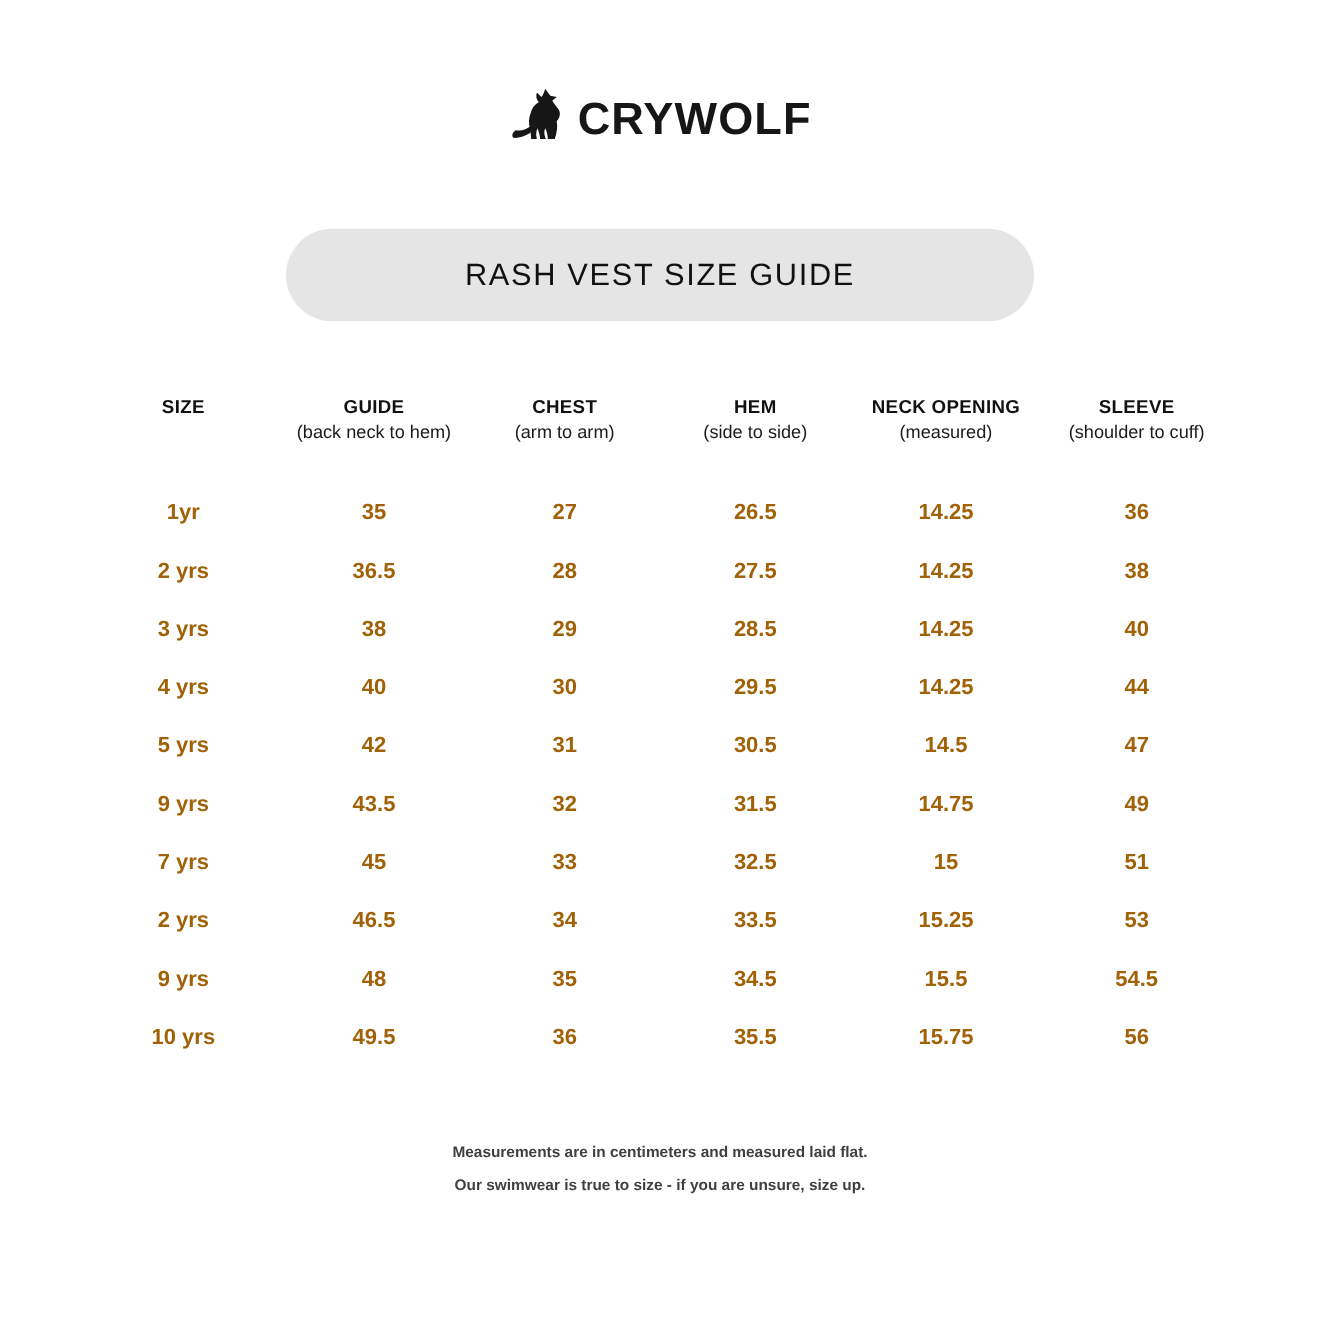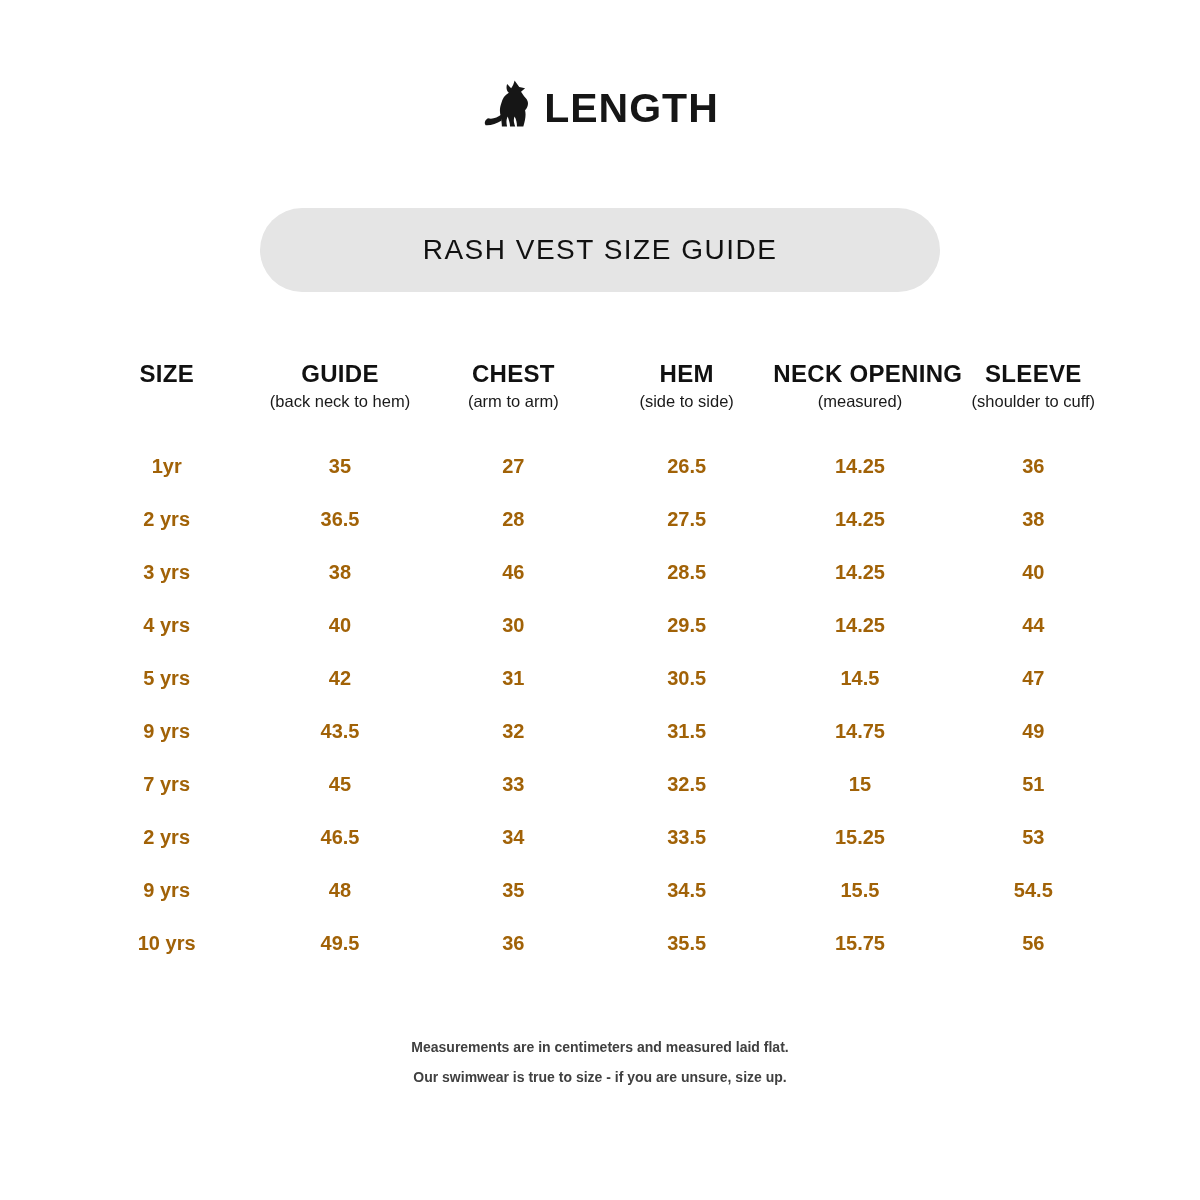--- a/index.html
+++ b/index.html
@@ -57,21 +57,21 @@
     table-layout: fixed;
     text-align: center;
   }
   .size-table thead th {
     height: 80px;
     vertical-align: top;
     padding: 0;
     font-weight: 700;
   }
   .col-label {
-    font-size: 24px;
+    font-size: 17px;
     font-weight: 700;
     letter-spacing: 0.3px;
     white-space: nowrap;
     color: #111111;
   }
   .col-sub {
     font-size: 16.5px;
     font-weight: 400;
     margin-top: 4px;
     white-space: nowrap;
@@ -122,21 +122,21 @@
                  L76 15
                  L66 13
                  C63 9 60 5 58 2 Z"></path>
         <path d="M36 60
                  C28 66 20 69 12 67
                  C7 70 5 75 8 79
                  C16 80 27 76 35 71
                  C36 67 36 63 36 60 Z"></path>
       </g>
     </svg>
-    <span class="brand-name">LENGTH</span>
+    <span class="brand-name">CRYWOLF</span>
   </div>
 
   <div class="banner-pill" style="background: rgb(229, 229, 229);">
     <span class="banner-title">RASH VEST SIZE GUIDE</span>
   </div>
 
   <table class="size-table">
     <thead>
       <tr>
           <th>
@@ -177,21 +177,21 @@
           <td>2 yrs</td>
           <td>36.5</td>
           <td>28</td>
           <td>27.5</td>
           <td>14.25</td>
           <td>38</td>
         </tr>
         <tr>
           <td>3 yrs</td>
           <td>38</td>
-          <td>46</td>
+          <td>29</td>
           <td>28.5</td>
           <td>14.25</td>
           <td>40</td>
         </tr>
         <tr>
           <td>4 yrs</td>
           <td>40</td>
           <td>30</td>
           <td>29.5</td>
           <td>14.25</td>

